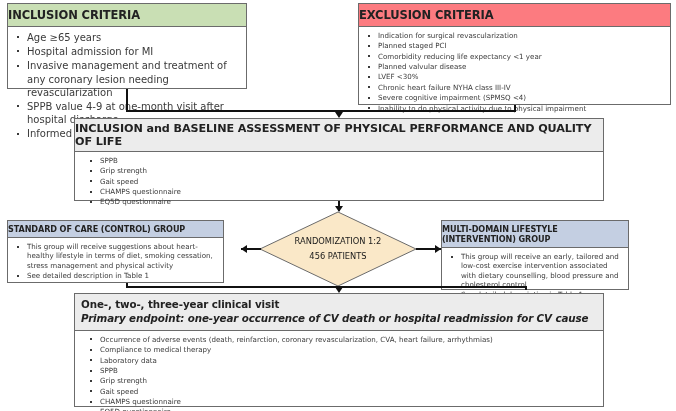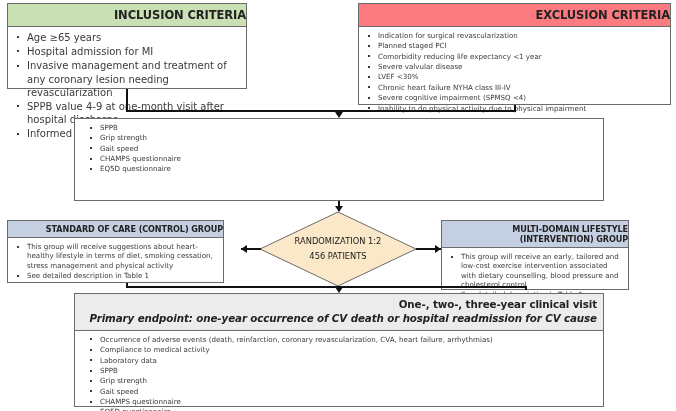--- a/index.html
+++ b/index.html
@@ -17,21 +17,21 @@
   }
 
   .node {
     position: absolute;
     box-sizing: border-box;
     border: 1px solid #6b6b6b;
     background: #ffffff;
   }
 
   .node-header {
-    text-align: right;
+    text-align: left;
     font-weight: bold;
     box-sizing: border-box;
     border-bottom: 1px solid #6b6b6b;
     letter-spacing: -0.1px;
   }
 
   .node-body {
     box-sizing: border-box;
     padding: 4px 6px 3px 8px;
   }
@@ -190,36 +190,37 @@
   </div>
 </div>
 
 <div class="node" id="exclusion-criteria-box">
   <div class="node-header">EXCLUSION CRITERIA</div>
   <div class="node-body">
     <ul class="bullets">
       <li>Indication for surgical revascularization</li>
       <li>Planned staged PCI</li>
       <li>Comorbidity reducing life expectancy &lt;1 year</li>
-      <li>Severe valvular disease</li>
+      <li>Planned valvular disease</li>
       <li>LVEF &lt;30%</li>
       <li>Chronic heart failure NYHA class III-IV</li>
       <li>Severe cognitive impairment (SPMSQ &lt;4)</li>
       <li>Inability to do physical activity due to physical impairment</li>
     </ul>
   </div>
 </div>
 
 <div class="conn conn-v" style="left:126px; top:89px; height:22px;"></div>
 <div class="conn conn-v" style="left:514px; top:105px; height:6px;"></div>
 <div class="conn conn-h" style="left:126px; top:110px; width:390px;"></div>
 <div class="conn conn-v" style="left:338px; top:110px; height:4px;"></div>
 <div class="arrow-down" style="left:335px; top:112px;"></div>
 
 <div class="node" id="baseline-assessment-box">
+  <div class="node-header">INCLUSION and BASELINE ASSESSMENT OF PHYSICAL PERFORMANCE AND QUALITY OF LIFE</div>
   <div class="node-body">
     <ul class="bullets">
       <li>SPPB</li>
       <li>Grip strength</li>
       <li>Gait speed</li>
       <li>CHAMPS questionnaire</li>
       <li>EQ5D questionnaire</li>
     </ul>
   </div>
 </div>
@@ -271,21 +272,21 @@
 <div class="arrow-down" style="left:335px; top:287px;"></div>
 
 <div class="node" id="outcome-box">
   <div class="node-header">
     <span id="outcome-header-line1">One-, two-, three-year clinical visit</span>
     <span id="outcome-header-line2">Primary endpoint: one-year occurrence of CV death or hospital readmission for CV cause</span>
   </div>
   <div class="node-body">
     <ul class="bullets">
       <li>Occurrence of adverse events (death, reinfarction, coronary revascularization, CVA, heart failure, arrhythmias)</li>
-      <li>Compliance to medical activity</li>
+      <li>Compliance to medical therapy</li>
       <li>Laboratory data</li>
       <li>SPPB</li>
       <li>Grip strength</li>
       <li>Gait speed</li>
       <li>CHAMPS questionnaire</li>
       <li>EQ5D questionnaire</li>
     </ul>
   </div>
 </div>
 

